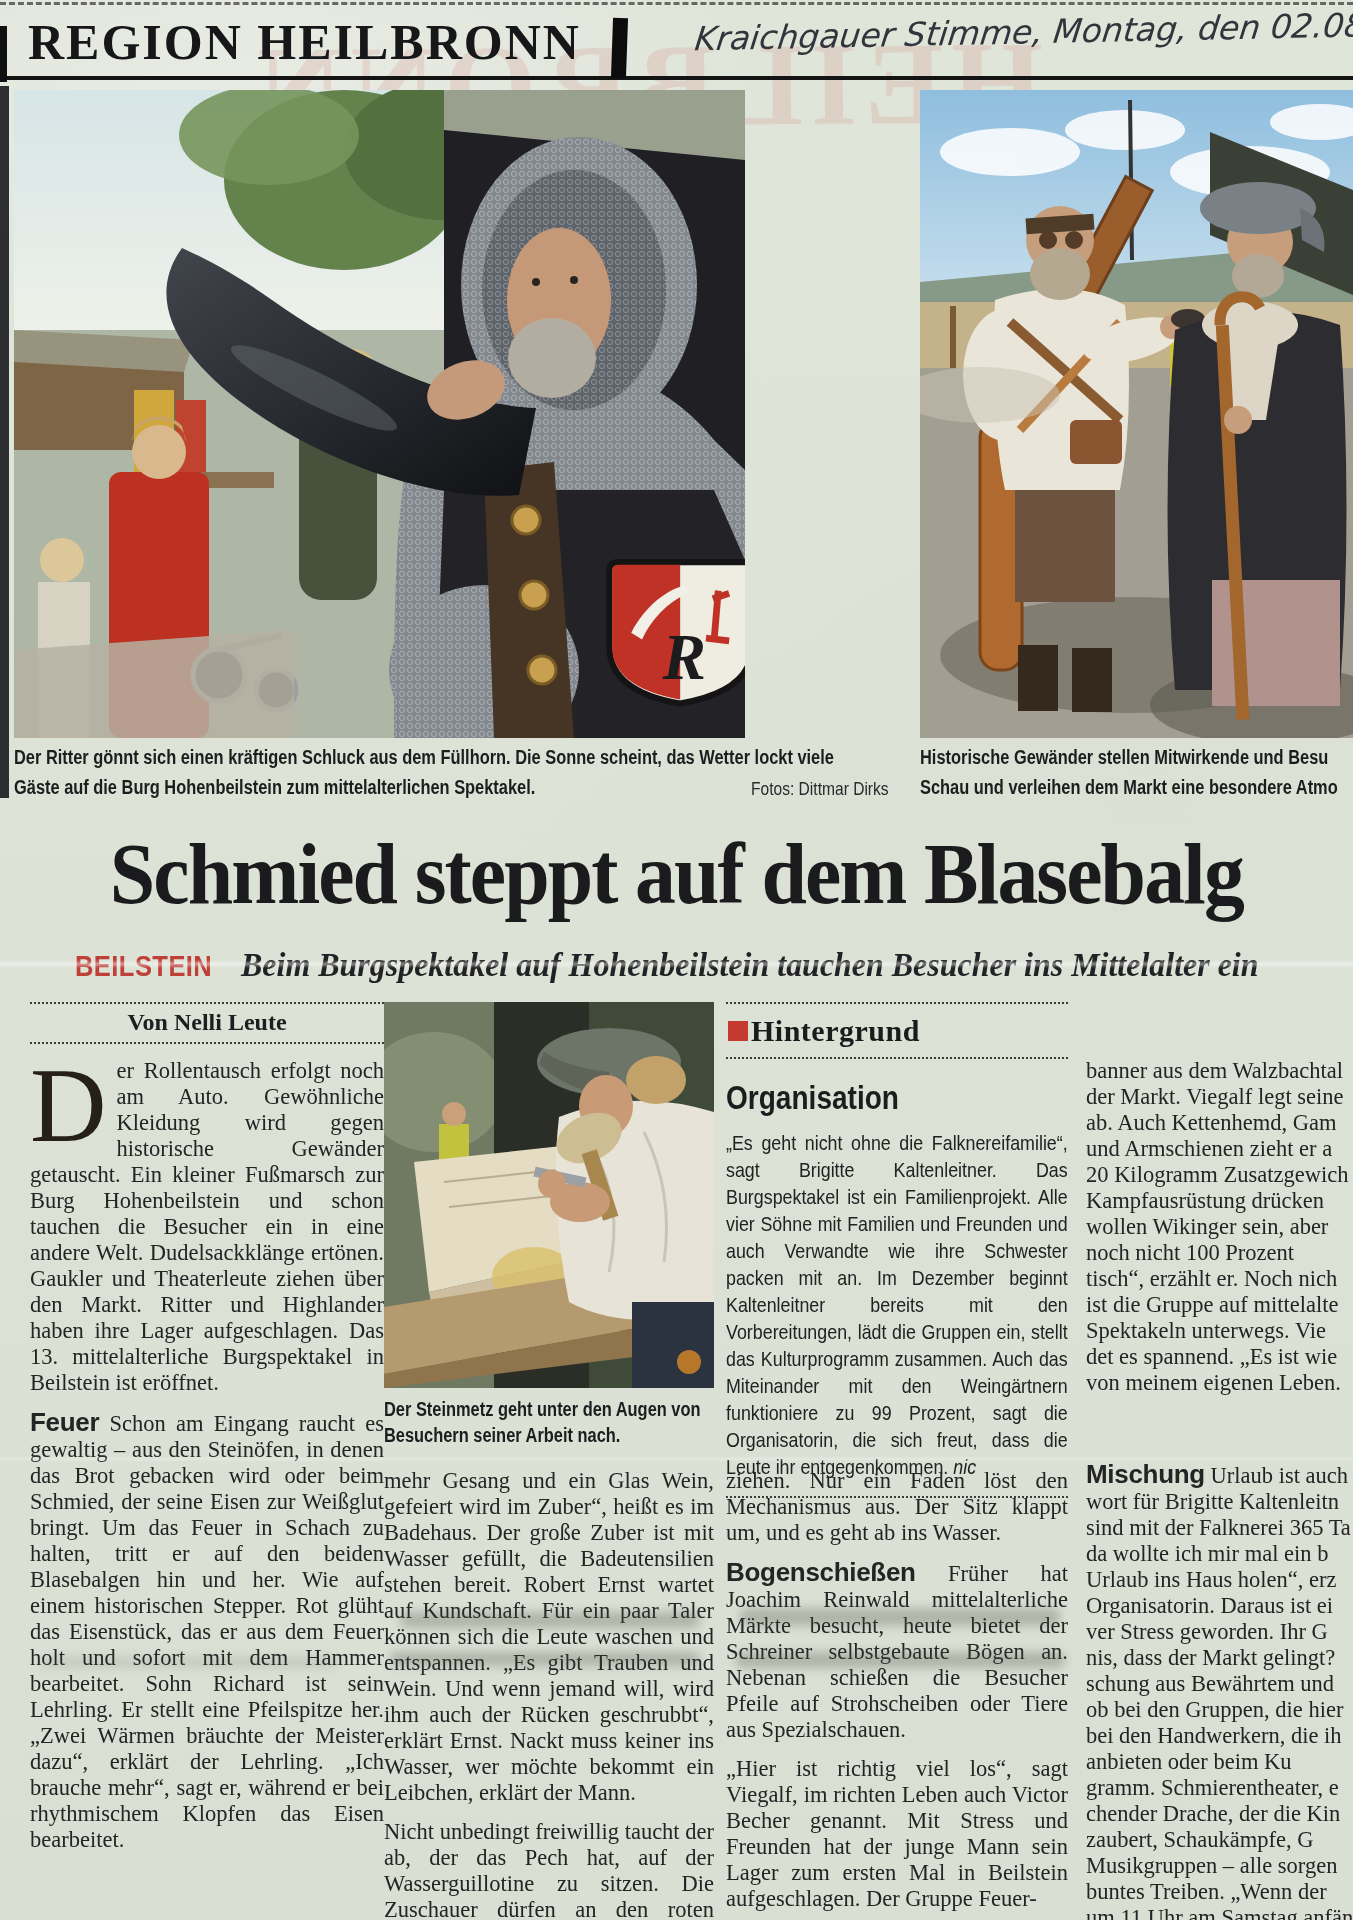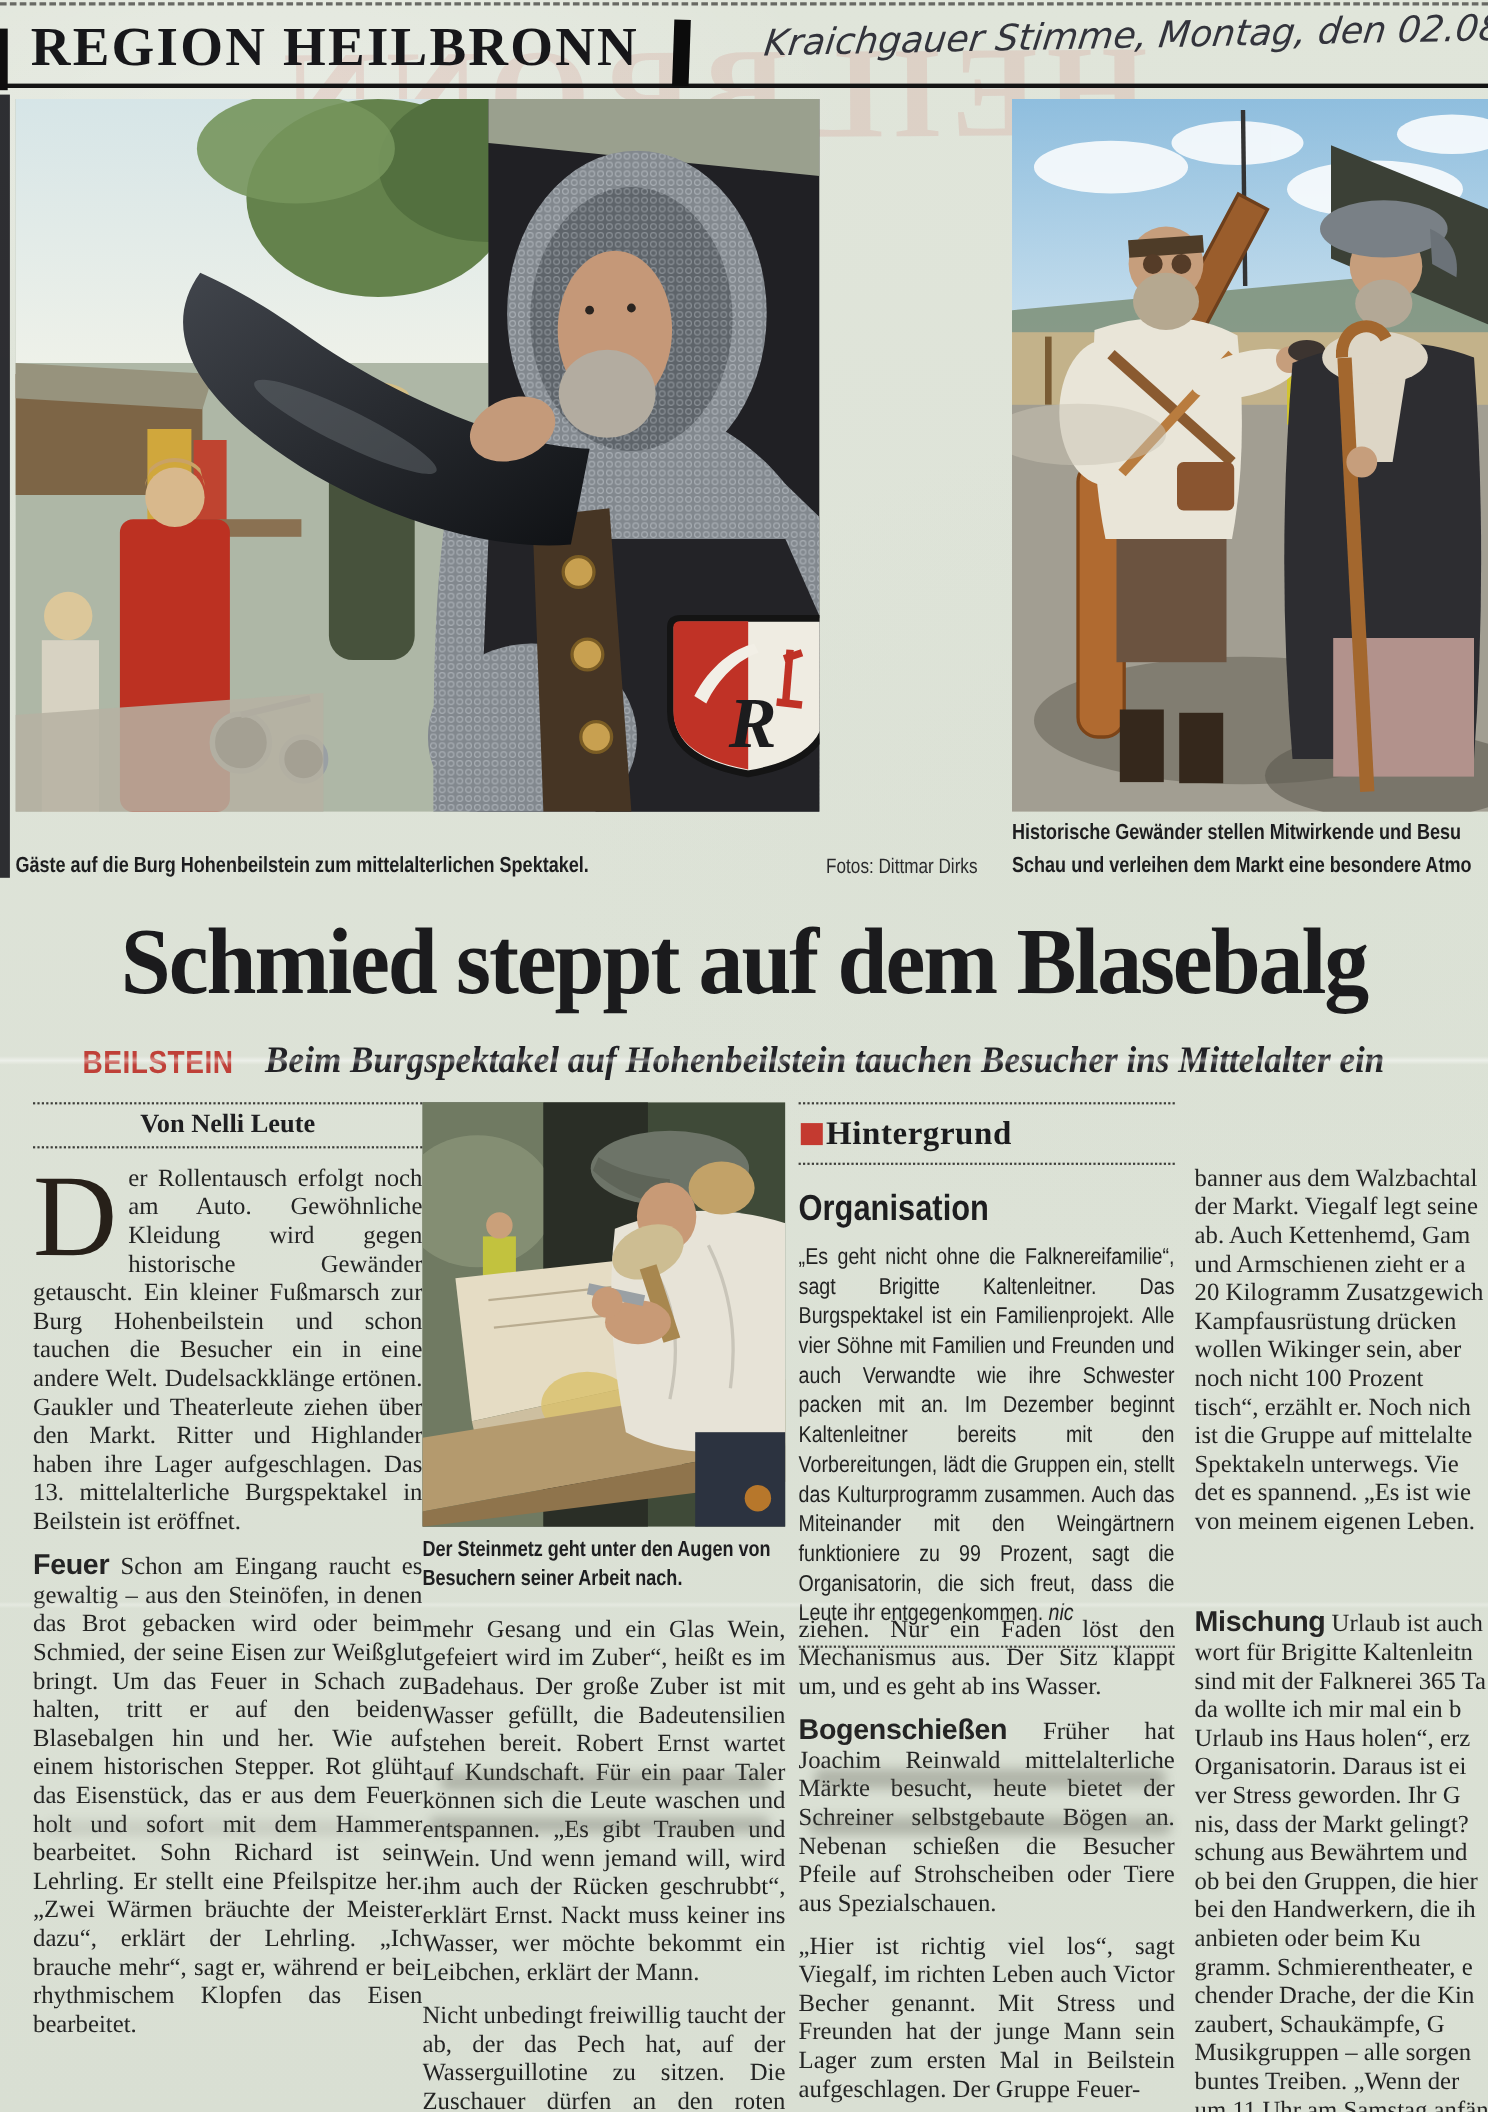--- a/index.html
+++ b/index.html
@@ -242,20 +242,21 @@
         <path d="M380,118 Q408,130 404,162 L382,150 Z" fill="#6b7278"></path>
         <rect x="306" y="235" width="13" height="395" fill="#a3672e" transform="rotate(-3 312 430)"></rect>
         <path d="M300,235 C298,205 330,198 340,218" fill="none" stroke="#a3672e" stroke-width="11"></path>
         <circle cx="318" cy="330" r="14" fill="#c69e7c"></circle>
       </g>
       <ellipse cx="60" cy="305" rx="80" ry="28" fill="#c9c4b4" opacity=".5"></ellipse>
     </svg>
   </div>
 
   <div class="abs caption cap-left">
+    <div class="cap-line" style="top:0;"><span class="cond">Der Ritter gönnt sich einen kräftigen Schluck aus dem Füllhorn. Die Sonne scheint, das Wetter lockt viele</span></div>
     <div class="cap-line" style="top:30px;"><span class="cond">Gäste auf die Burg Hohenbeilstein zum mittelalterlichen Spektakel.</span></div>
     <div class="cap-line" style="top:31px;left:737px;"><span class="cond credit">Fotos: Dittmar Dirks</span></div>
   </div>
 
   <div class="abs caption cap-right">
     <div class="cap-line" style="top:0;"><span class="cond">Historische Gewänder stellen Mitwirkende und Besu</span></div>
     <div class="cap-line" style="top:30px;"><span class="cond">Schau und verleihen dem Markt eine besondere Atmo</span></div>
   </div>
 
   <div class="abs headline">

